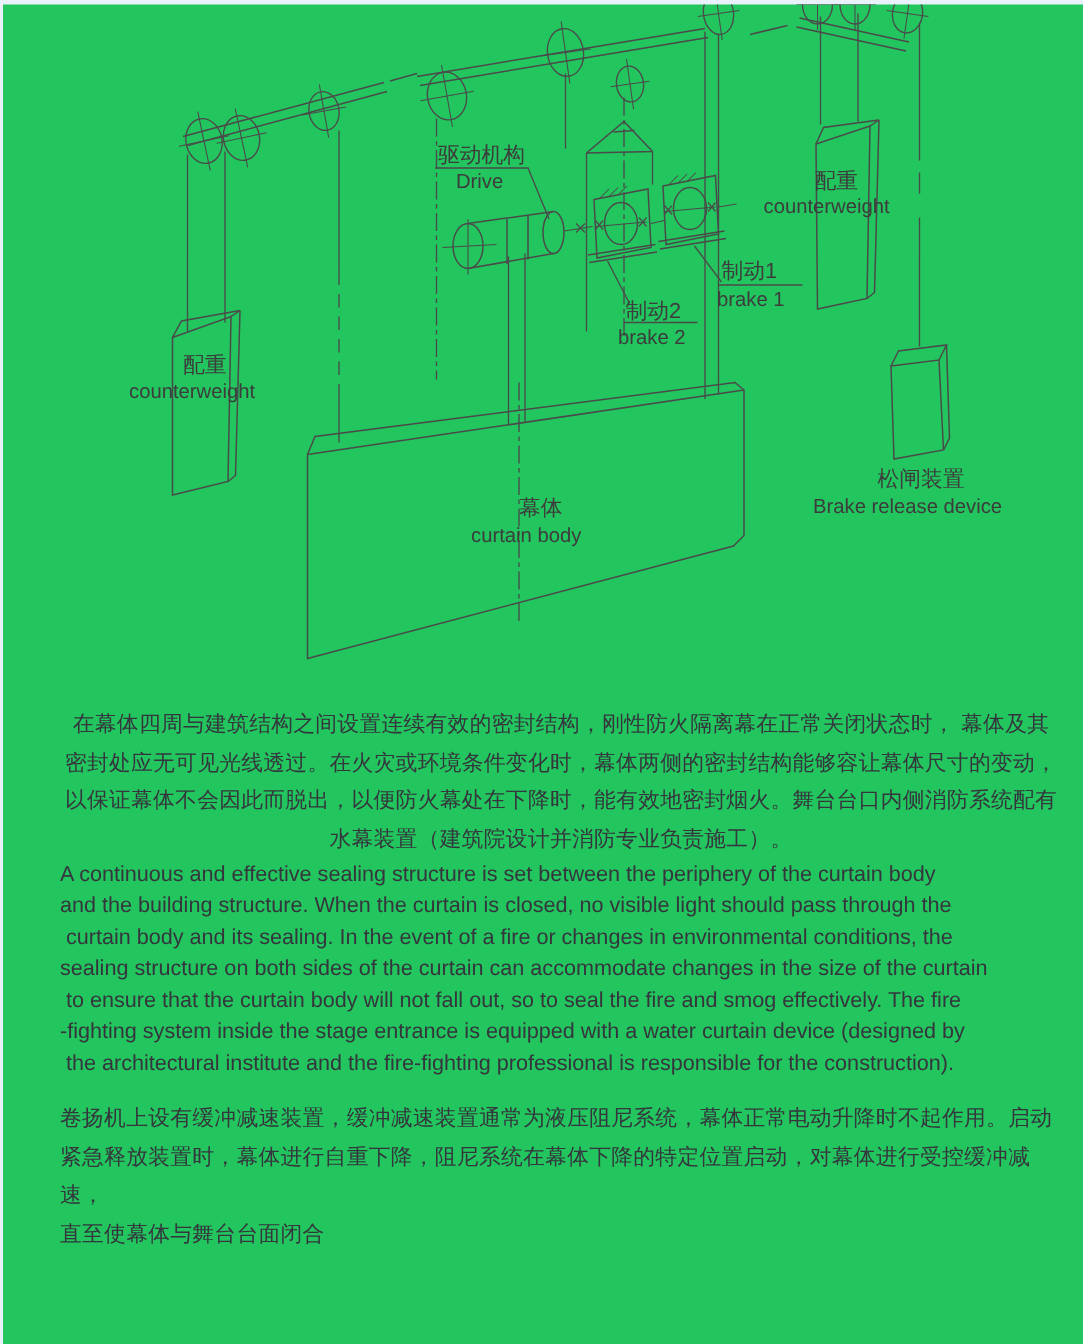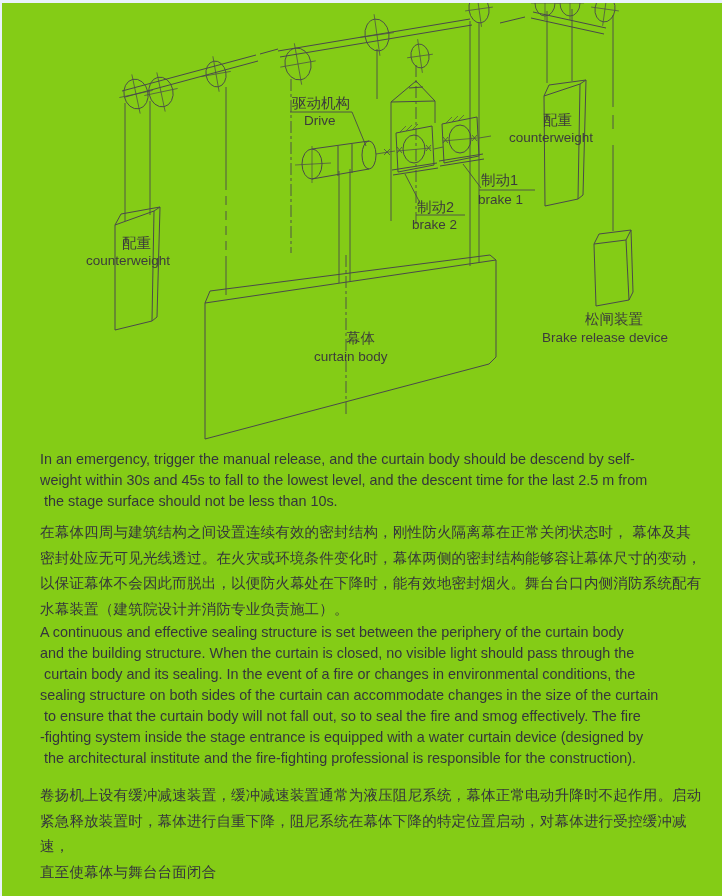--- a/index.html
+++ b/index.html
@@ -3,38 +3,38 @@
 <meta charset="utf-8">
 <style>
   html,body{margin:0;padding:0;}
   body{
     width:722px;height:896px;overflow:hidden;background:#ffffff;
     font-family:"Liberation Sans","DejaVu Sans",sans-serif;
   }
   .page{
     width:722px;height:896px;box-sizing:border-box;
     border-top:3px solid #e9f2fa;border-left:2px solid #e9f2fa;
-    background:#84cc16;position:relative;
+    background:#22c55e;position:relative;
   }
   .diagram-wrap{width:722px;height:442px;}
   svg text{font-family:"Liberation Sans","DejaVu Sans",sans-serif;fill:#3c3c3c;}
   .lbl-cn{font-size:14.5px;}
   .lbl-en{font-size:13.5px;}
   .text-block{
     padding:2px 14px 0 38px;color:#35353d;
   }
   .para-zh{
     margin:0;font-size:14.5px;line-height:25.5px;
     white-space:pre-wrap;letter-spacing:0.2px;
   }
   .para-en{
     margin:0;font-size:14.4px;line-height:21px;
     white-space:pre-wrap;
   }
-  .mt8{margin-top:8px;}
+  .mt8{margin-top:24px;text-align:center;}
   .mt13{margin-top:14px;}
   .mt1{margin-top:2px;}
 </style>
 </head>
 <body>
 
 <div class="page">
 
   <div class="diagram-wrap">
     <svg width="722" height="442" viewBox="0 0 722 442" stroke="#4a4a4a" stroke-width="1" fill="none">
@@ -187,23 +187,20 @@
         <text class="lbl-cn" x="344" y="340">幕体</text>
         <text class="lbl-en" x="312" y="358">curtain body</text>
 
         <text class="lbl-cn" x="583" y="321">松闸装置</text>
         <text class="lbl-en" x="540" y="339">Brake release device</text>
       </g>
     </svg>
   </div>
 
   <div class="text-block">
-    <p class="para-en mt1">In an emergency, trigger the manual release, and the curtain body should be descend by self-
-weight within 30s and 45s to fall to the lowest level, and the descent time for the last 2.5 m from
- the stage surface should not be less than 10s.</p>
     <p class="para-zh mt8">在幕体四周与建筑结构之间设置连续有效的密封结构，刚性防火隔离幕在正常关闭状态时， 幕体及其
 密封处应无可见光线透过。在火灾或环境条件变化时，幕体两侧的密封结构能够容让幕体尺寸的变动，
 以保证幕体不会因此而脱出，以便防火幕处在下降时，能有效地密封烟火。舞台台口内侧消防系统配有
 水幕装置（建筑院设计并消防专业负责施工）。</p>
     <p class="para-en">A continuous and effective sealing structure is set between the periphery of the curtain body
 and the building structure. When the curtain is closed, no visible light should pass through the
  curtain body and its sealing. In the event of a fire or changes in environmental conditions, the
 sealing structure on both sides of the curtain can accommodate changes in the size of the curtain
  to ensure that the curtain body will not fall out, so to seal the fire and smog effectively. The fire
 -fighting system inside the stage entrance is equipped with a water curtain device (designed by

